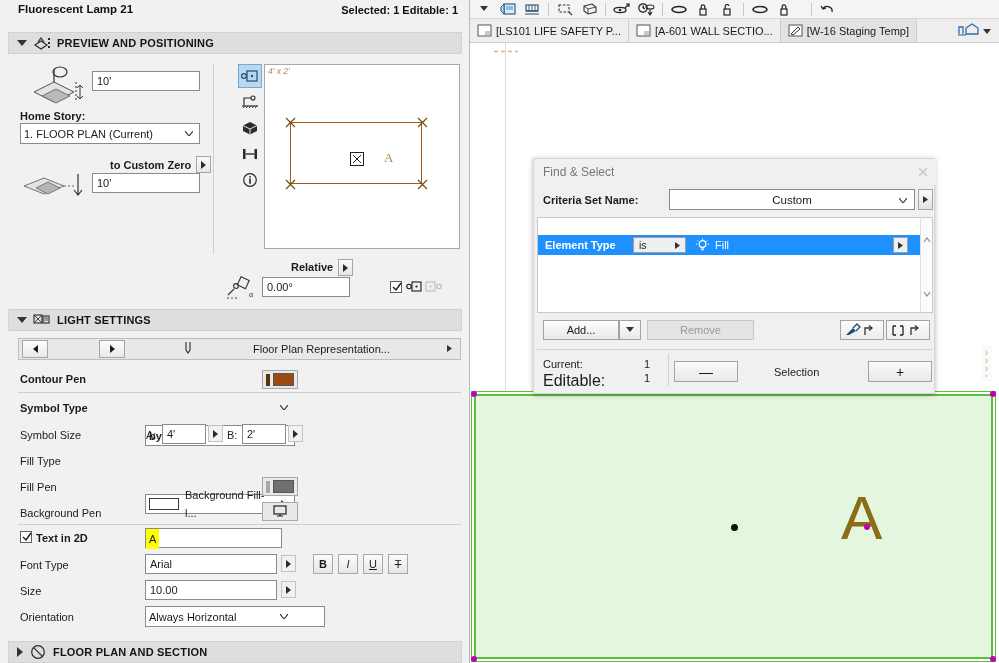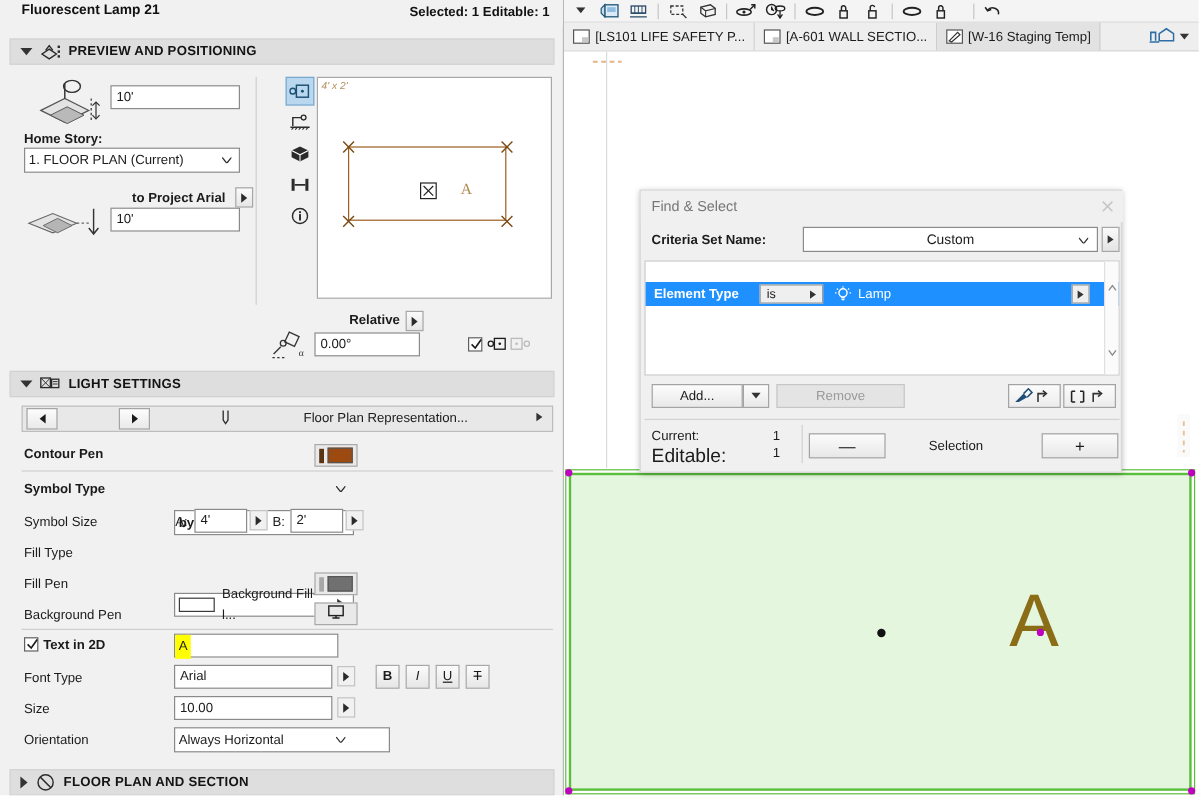--- a/index.html
+++ b/index.html
@@ -381,21 +381,21 @@
     <label class="fld bold" style="left:20px;top:110px;">Home Story:</label>
     <div class="selwrap" style="left:20px;top:123px;width:180px;">
       <select class="sel" style="left:0;top:0;width:180px;">
         <option>1. FLOOR PLAN (Current)</option>
       </select>
       <svg class="chev" viewBox="0 0 8 5">
           <path d="M0 0 L4 5 L8 0" fill="none" stroke="#333" stroke-width="1.1"></path>
         </svg>
     </div>
 
-    <label class="fld bold" style="left:110px;top:159px;">to Project Arial</label>
+    <label class="fld bold" style="left:110px;top:159px;">to Custom Zero</label>
     <div class="smallbtn" style="left:196px;top:156px;">
         <span class="tri"></span>
       </div>
 
     <span style="position:absolute;left:22px;top:170px;">
       <svg width="68" height="30" viewBox="0 0 68 30">
         <path d="M2 16 L22 8 L42 16 L22 24 Z" fill="#e3e3e3" stroke="#666" stroke-width=".9"></path>
         <path d="M14 18 L26 12 L38 18 L26 24 Z" fill="#b5b5b5" stroke="#666" stroke-width=".8"></path>
         <path d="M42 16 L54 16" stroke="#666" stroke-width="1" stroke-dasharray="2 2"></path>
         <path d="M56 4 L56 24 M52 20 L56 25 L60 20" stroke="#333" stroke-width="1.2" fill="none"></path>
@@ -833,21 +833,21 @@
               <path d="M1 1 L6 4.5 L1 8 Z" fill="#333"></path>
             </svg>
         </span>
         <span class="fd-val-ico">
           <svg width="15" height="14" viewBox="0 0 15 14">
             <circle cx="7.5" cy="6" r="3.4" fill="none" stroke="#fff" stroke-width="1.2"></circle>
             <path d="M6 10 L9 10 M6.3 11.6 L8.7 11.6" stroke="#fff" stroke-width="1.1"></path>
             <path d="M7.5 0.6 L7.5 1.8 M2.4 2.4 L3.3 3.3 M12.6 2.4 L11.7 3.3 M0.8 6 L2.1 6 M12.9 6 L14.2 6" stroke="#fff" stroke-width="1"></path>
           </svg>
         </span>
-        <span class="fd-val-txt">Lamp</span>
+        <span class="fd-val-txt">Fill</span>
         <span class="fd-val-btn">
           <svg width="7" height="9" viewBox="0 0 7 9">
               <path d="M1 1 L6 4.5 L1 8 Z" fill="#333"></path>
             </svg>
         </span>
       </div>
       <div id="fd-scroll">
         <svg class="fd-sc-arrow" style="top:18px;" viewBox="0 0 8 8">
             <path d="M1 6 L4 2 L7 6" fill="none" stroke="#8a8a8a" stroke-width="1.1"></path>
           </svg>

